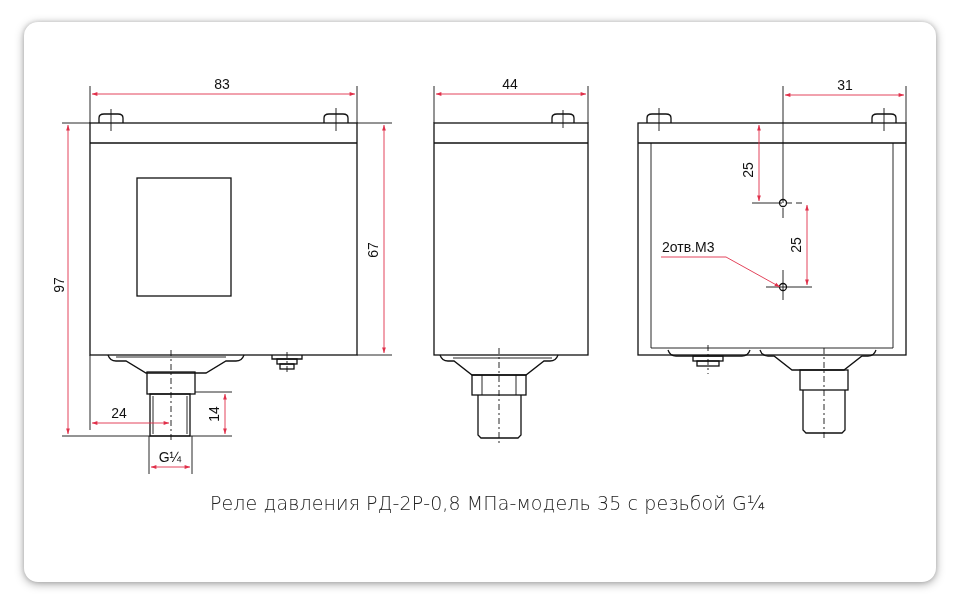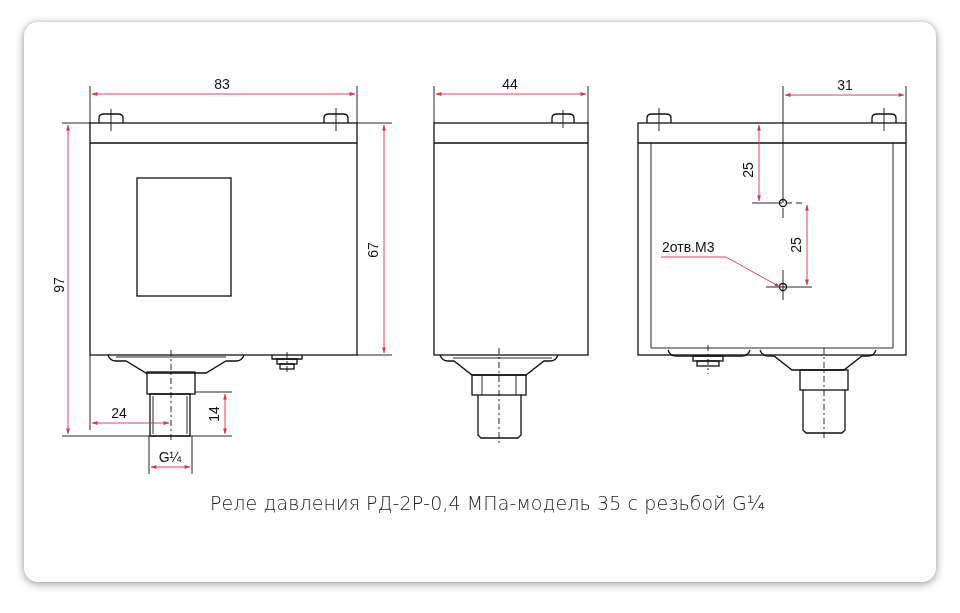--- a/index.html
+++ b/index.html
@@ -142,13 +142,13 @@
     <text class="dim-text" transform="translate(753,170) rotate(-90)" text-anchor="middle">25</text>
 
     <line class="red" x1="807" y1="205" x2="807" y2="285" marker-start="url(#arr)" marker-end="url(#arr)"></line>
     <text class="dim-text" transform="translate(801,245) rotate(-90)" text-anchor="middle">25</text>
 
     <polyline class="red" points="661,257 726,257 780,287" marker-end="url(#arr)"></polyline>
     <text class="dim-text" x="662" y="252">2отв.М3</text>
   </g>
 </svg>
 
-<div class="caption">Реле давления РД-2Р-0,4 МПа-модель 35 с резьбой G¼</div>
+<div class="caption">Реле давления РД-2Р-0,8 МПа-модель 35 с резьбой G¼</div>
 
 </body></html>

